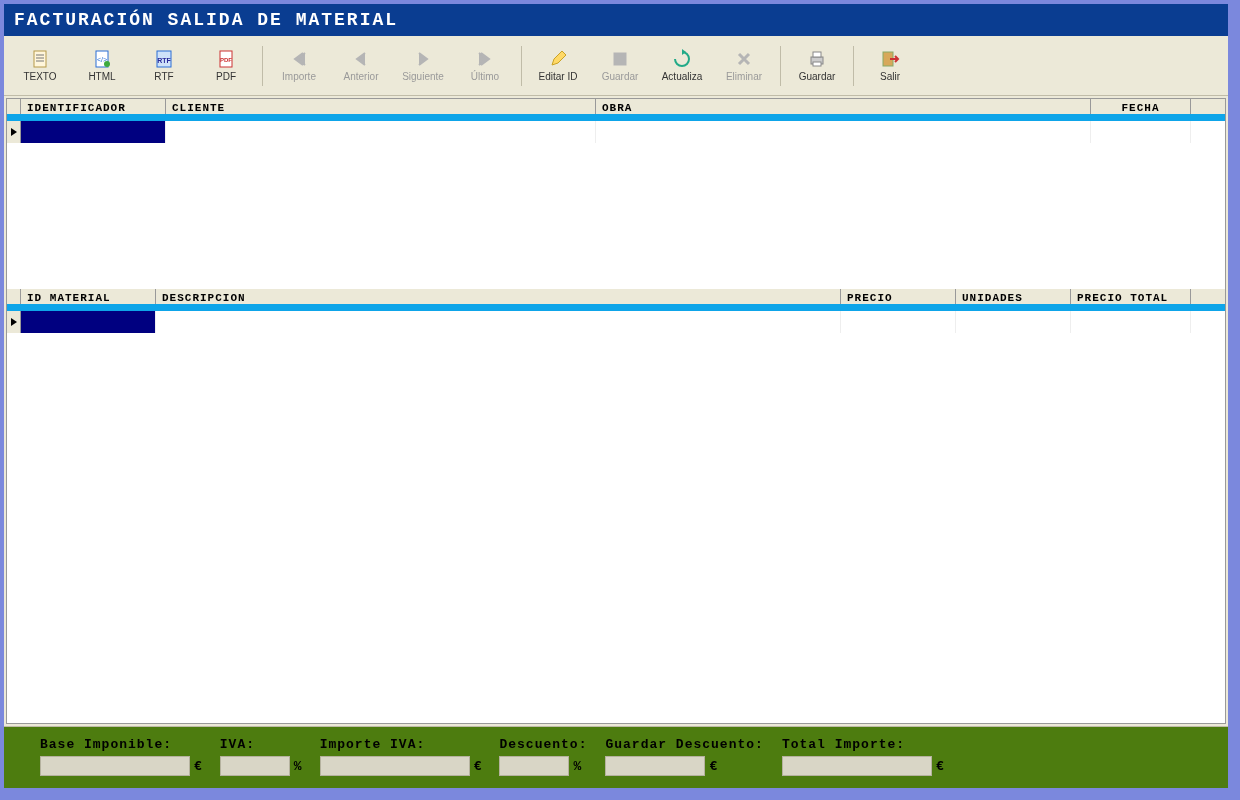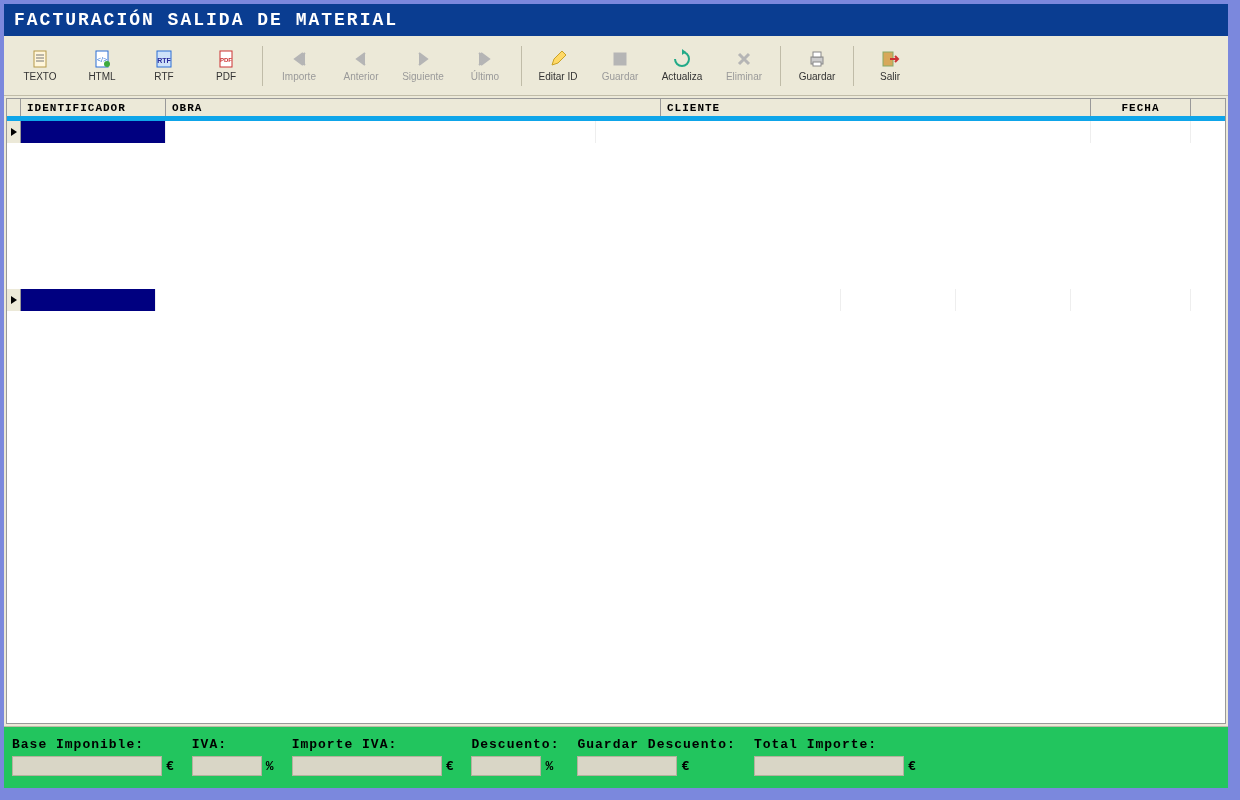--- a/index.html
+++ b/index.html
@@ -7,29 +7,29 @@
   .window { width: 1232px; height: 792px; margin: 0 0 0 0; border: 4px solid #7b88dd; background: #ece9d8; display: flex; flex-direction: column; }
   .titlebar { height: 26px; background: linear-gradient(#4a6fd6, #2e52b8); color: #fff; display: flex; align-items: center; padding: 0 8px; font-size: 13px; }
   .section-header { background: #0a3d91; color:#fff; font-family: "Courier New", monospace; font-weight: bold; font-size: 18px; padding: 6px 10px; letter-spacing: 2px; }
   .toolbar { background: #ece9d8; border-bottom: 1px solid #c0bca8; display:flex; align-items:center; padding: 6px 6px; gap: 2px; height: 60px; }
   .tb-btn { display:flex; flex-direction:column; align-items:center; justify-content:center; min-width:60px; height:50px; border:none; background:transparent; cursor:pointer; font-size:10px; color:#333; gap:2px; padding:2px 6px; }
   .tb-btn.disabled { color:#9a9a9a; cursor:default; }
   .tb-sep { width:1px; height:40px; background:#c0bca8; margin:0 4px; }
   .tb-icon { width:20px; height:20px; display:flex; align-items:center; justify-content:center; font-size:16px; }
   .grids { flex:1; display:flex; flex-direction:column; background:#fff; border:1px solid #999; margin:2px; overflow:hidden; }
   .grid-top { flex: 0 0 190px; background:#fff; display:flex; flex-direction:column; overflow:hidden; }
-  .grid-hdr-row { display:flex; background:#ece9d8; border-bottom:5px solid #0ea5e9; height:22px; }
+  .grid-hdr-row { display:flex; background:#ece9d8; border-bottom:7px solid #0ea5e9; height:22px; }
   .grid-hdr-cell { border-right:1px solid #999; font-family:"Courier New",monospace; font-weight:bold; font-size:11px; padding:3px 6px; white-space:nowrap; overflow:hidden; letter-spacing:1px; }
   .row-indicator { width:14px; background:#ece9d8; border-right:1px solid #999; display:flex; align-items:center; justify-content:center; }
   .grid-body { flex:1; position:relative; }
   .grid-row { display:flex; height:22px; }
   .sel-cell { background:#000080; }
   .detail-header { background:#b3cde8; text-align:center; font-family:"Courier New",monospace; font-weight:bold; font-size:13px; padding:4px; border-top:1px solid #888; border-bottom:1px solid #888; letter-spacing:1px; }
   .grid-bottom { flex:1; background:#fff; display:flex; flex-direction:column; overflow:hidden; }
-  .footer { background:#22c55e; border-top:1px solid #c0bca8; padding:10px 20px 12px 8px; display:flex; gap:18px; align-items:flex-end; }
+  .footer { background:#4d7c0f; border-top:1px solid #c0bca8; padding:10px 20px 12px 36px; display:flex; gap:18px; align-items:flex-end; }
   .fgroup { display:flex; flex-direction:column; gap:4px; }
   .flabel { font-family:"Courier New",monospace; font-weight:bold; font-size:13px; letter-spacing:1px; white-space:nowrap; }
   .frow { display:flex; align-items:center; gap:4px; }
   .finput { height:20px; background:#d9d6c6; border:1px solid #b5b29e; }
   .funit { font-family:"Courier New",monospace; font-size:13px; font-weight:bold; }
 </style>
 </head>
 <body>
 
 <div class="window">
@@ -165,41 +165,49 @@
         <span>Salir</span>
       </button>
     </div>
 
   <div class="grids">
 
     <div class="grid-top">
       <div class="grid-hdr-row" id="grid-top-hdr">
         <div class="row-indicator"></div>
       <div class="grid-hdr-cell" style="width: 145px;">IDENTIFICADOR</div>
+          <div class="grid-hdr-cell" style="width: 430px;">CLIENTE</div>
           <div class="grid-hdr-cell" style="width: 495px;">OBRA</div>
-          <div class="grid-hdr-cell" style="width: 430px;">CLIENTE</div>
           <div class="grid-hdr-cell" style="width: 100px; text-align: center;">FECHA</div>
         </div>
       <div class="grid-body">
         <div class="grid-row" id="grid-top-row">
           <div class="row-indicator">
             <svg width="8" height="10">
                 <path d="M1,1 L7,5 L1,9 Z" fill="#000"></path>
               </svg>
           </div>
         <div class="sel-cell" style="width: 145px; height: 100%; border-right: 1px solid rgb(238, 238, 238);"></div>
             <div style="width: 430px; height: 100%; border-right: 1px solid rgb(238, 238, 238);"></div>
             <div style="width: 495px; height: 100%; border-right: 1px solid rgb(238, 238, 238);"></div>
             <div style="width: 100px; height: 100%; border-right: 1px solid rgb(238, 238, 238);"></div>
           </div>
       </div>
     </div>
 
 
     <div class="grid-bottom">
+      <div class="grid-hdr-row" id="grid-bot-hdr">
+        <div class="row-indicator"></div>
+      <div class="grid-hdr-cell" style="width: 135px;">ID MATERIAL</div>
+          <div class="grid-hdr-cell" style="width: 685px;">DESCRIPCION</div>
+          <div class="grid-hdr-cell" style="width: 115px;">PRECIO</div>
+          <div class="grid-hdr-cell" style="width: 115px;">UNIDADES</div>
+          <div class="grid-hdr-cell" style="width: 120px;">PRECIO TOTAL</div>
+        </div>
       <div class="grid-body">
         <div class="grid-row" id="grid-bot-row">
           <div class="row-indicator">
             <svg width="8" height="10">
                 <path d="M1,1 L7,5 L1,9 Z" fill="#000"></path>
               </svg>
           </div>
         <div class="sel-cell" style="width: 135px; height: 100%; border-right: 1px solid rgb(238, 238, 238);"></div>
             <div style="width: 685px; height: 100%; border-right: 1px solid rgb(238, 238, 238);"></div>
             <div style="width: 115px; height: 100%; border-right: 1px solid rgb(238, 238, 238);"></div>

